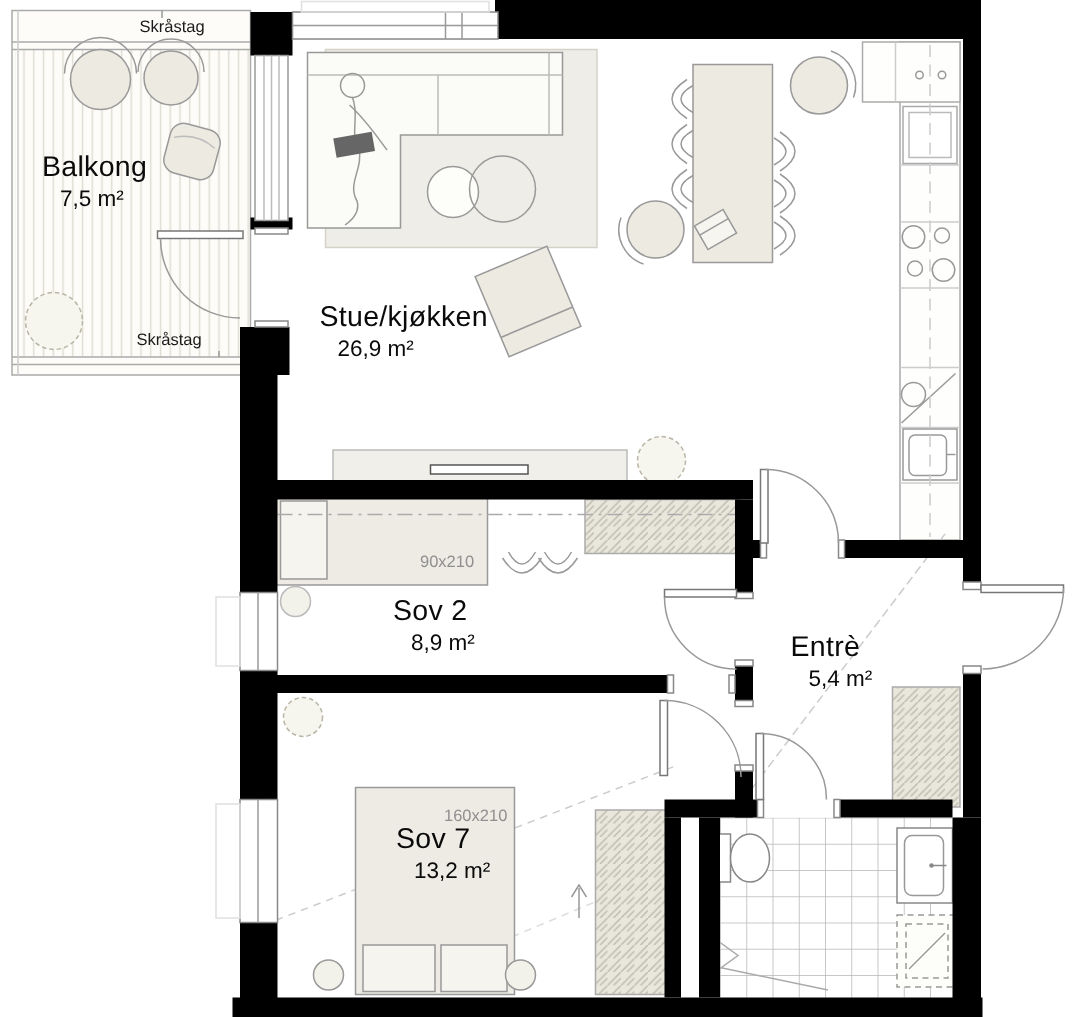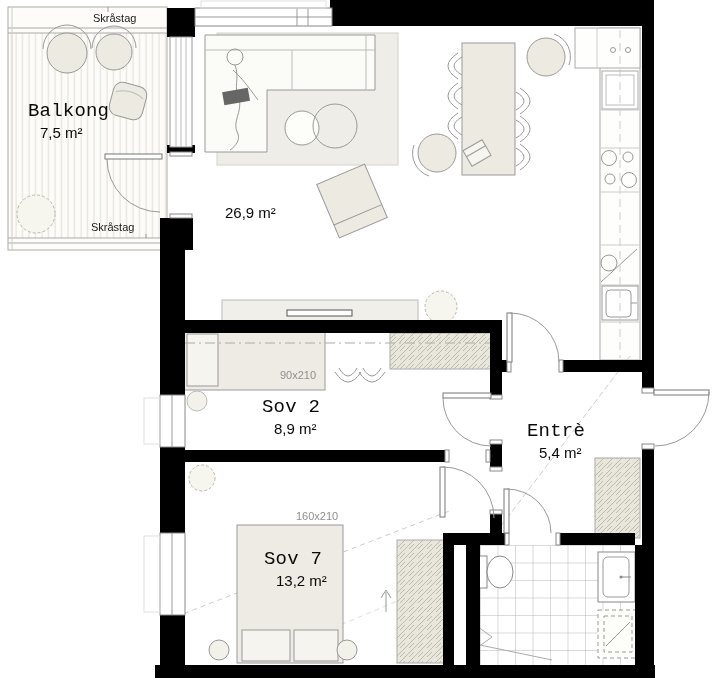--- a/index.html
+++ b/index.html
@@ -1,20 +1,20 @@
 <!DOCTYPE html>
 <html><head>
 <meta charset="utf-8">
 <style>
   html,body{margin:0;padding:0;background:#ffffff;}
   .plan{position:relative;width:715px;height:678px;background:#ffffff;
         font-family:"Liberation Sans",sans-serif;overflow:hidden;}
   .plan svg{position:absolute;left:0;top:0;}
   .room-label{position:absolute;color:#0a0a0a;line-height:1.05;}
-  .rname{font-size:19px;letter-spacing:.2px;font-family:Liberation Mono, monospace;}
+  .rname{font-size:19px;letter-spacing:.2px;}
   .rarea{font-size:15px;margin-top:3px;margin-left:12px;}
   .dim{position:absolute;font-size:11px;color:#8f8f8f;text-align:right;}
   .tag{position:absolute;font-size:11px;color:#1a1a1a;}
 </style>
 </head>
 <body>
 
 <div class="plan">
 
 <svg width="715" height="678" viewBox="0 0 715 678">
@@ -327,20 +327,21 @@
     </g>
   </g>
 </svg>
 
 <div class="room-label" style="left:28px;top:102px;">
   <div class="rname">Balkong</div>
   <div class="rarea">7,5 m²</div>
 </div>
 
 <div class="room-label" style="left:213px;top:202px;">
+  <div class="rname">Stue/kjøkken</div>
   <div class="rarea">26,9 m²</div>
 </div>
 
 <div class="room-label" style="left:262px;top:398px;">
   <div class="rname">Sov 2</div>
   <div class="rarea">8,9 m²</div>
 </div>
 
 <div class="room-label" style="left:527px;top:422px;">
   <div class="rname">Entrè</div>
@@ -350,15 +351,15 @@
 <div class="room-label" style="left:264px;top:550px;">
   <div class="rname">Sov 7</div>
   <div class="rarea">13,2 m²</div>
 </div>
 
 
 <div class="tag" style="left:93px;top:12px;">Skråstag</div>
 <div class="tag" style="left:91px;top:221px;">Skråstag</div>
 
 <div class="dim" style="left:280px;top:369px;">90x210</div>
-<div class="dim" style="left:296px;top:510px;">160x210</div>
+<div class="dim" style="left:296px;top:538px;">160x210</div>
 
 </div>
 
 </body></html>

